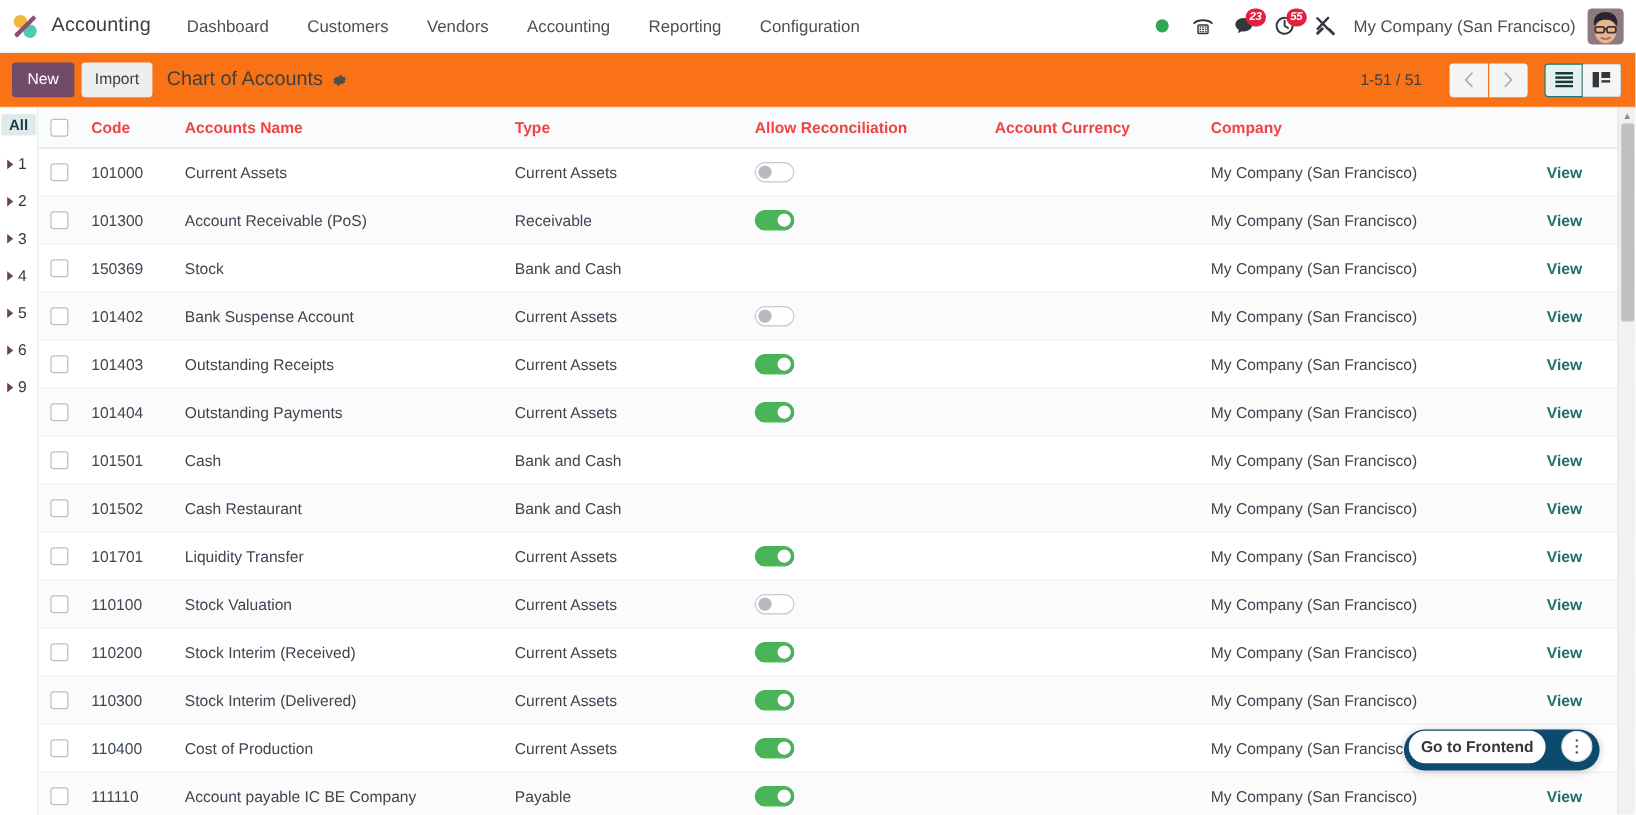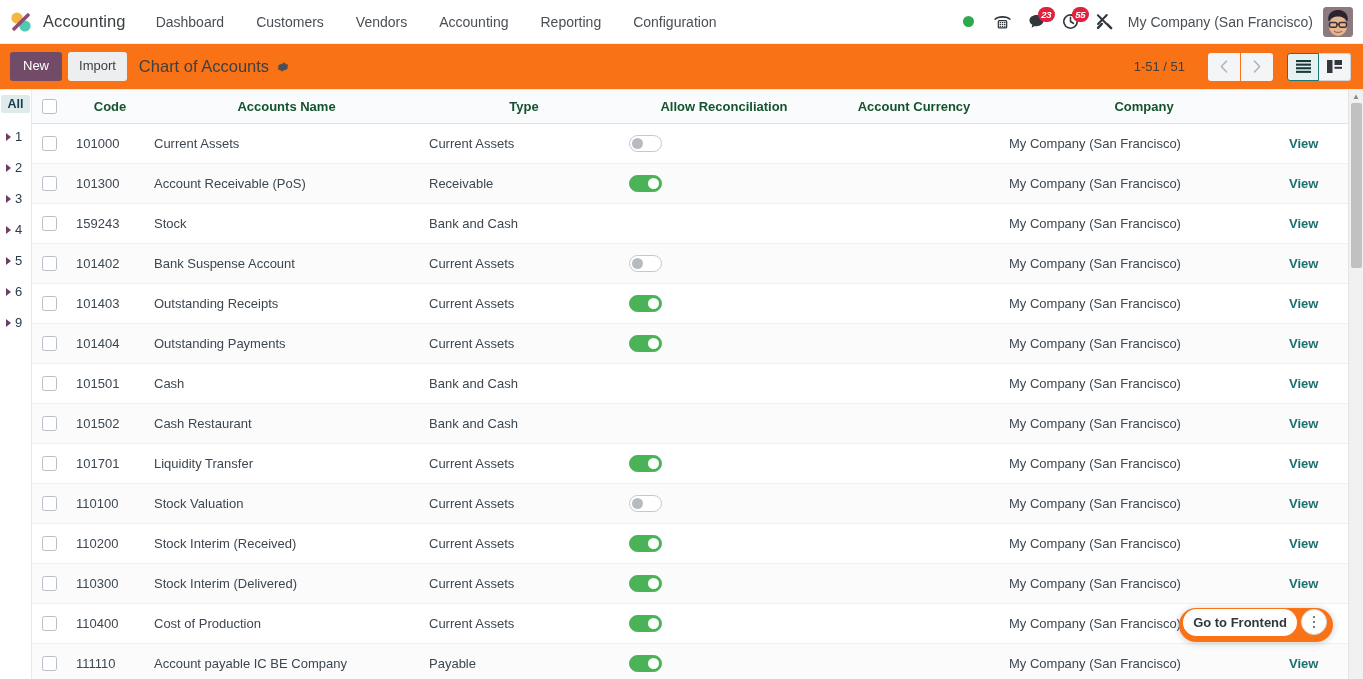--- a/index.html
+++ b/index.html
@@ -166,21 +166,21 @@
     width: 0; height: 0; flex: none;
     border-left: 5px solid #6b3f5e;
     border-top: 4px solid transparent;
     border-bottom: 4px solid transparent;
   }
 
   .list-wrap { flex: 1; overflow: hidden; position: relative; }
   table.list { width: 100%; border-collapse: collapse; table-layout: fixed; }
   table.list thead th {
     background: #fafbfc; border-bottom: 1px solid #dfe2e6;
-    text-align: center; font-size: 13px; font-weight: 700; color: #14532d;
+    text-align: left; font-size: 13px; font-weight: 700; color: #ef4444;
     padding: 0 0 0 10px; height: 33px; white-space: nowrap;
     cursor: pointer; vertical-align: middle;
   }
   table.list tbody td {
     border-bottom: 1px solid #eef0f2; height: 40px;
     padding: 0 0 0 10px; font-size: 13px; color: #3c4752;
     white-space: nowrap; overflow: hidden; text-overflow: ellipsis;
     vertical-align: middle;
   }
   tbody tr:nth-child(even) { background: #fbfbfc; }
@@ -226,22 +226,22 @@
     color: #8b8b8b; font-size: 8px; cursor: pointer; background: #f1f1f1;
   }
   .vscroll-thumb {
     position: absolute; top: 13px; left: 2px; width: 11px; height: 165px;
     background: #c1c1c1; border-radius: 2px; cursor: pointer;
   }
 
   
   .frontend-pill {
     position: absolute; right: 30px; bottom: 37px;
-    display: flex; align-items: center; gap: 4px;
-    background: #f97316; border-radius: 19px; height: 34px;
+    display: flex; align-items: center; gap: 13px;
+    background: #0c4a6e; border-radius: 19px; height: 34px;
     padding: 0 6px 6px 4px; z-index: 40;
     box-shadow: 0 1px 7px rgba(0,0,0,.22);
   }
   .fp-btn {
     background: #ffffff; border: none; font-family: inherit;
     font-size: 13px; font-weight: 700; color: #31373d;
     padding: 6px 10px; border-radius: 17px; cursor: pointer;
     white-space: nowrap;
   }
   .fp-dots {
@@ -500,21 +500,21 @@
             <td>Receivable</td>
             <td><span class="toggle on"></span></td>
             <td></td>
             <td>My Company (San Francisco)</td>
             <td><span class="view-link">View</span></td>
           </tr>
           <tr>
             <td>
               <span class="chk"></span>
             </td>
-            <td>159243</td>
+            <td>150369</td>
             <td>Stock</td>
             <td>Bank and Cash</td>
             <td></td>
             <td></td>
             <td>My Company (San Francisco)</td>
             <td><span class="view-link">View</span></td>
           </tr>
           <tr>
             <td>
               <span class="chk"></span>

